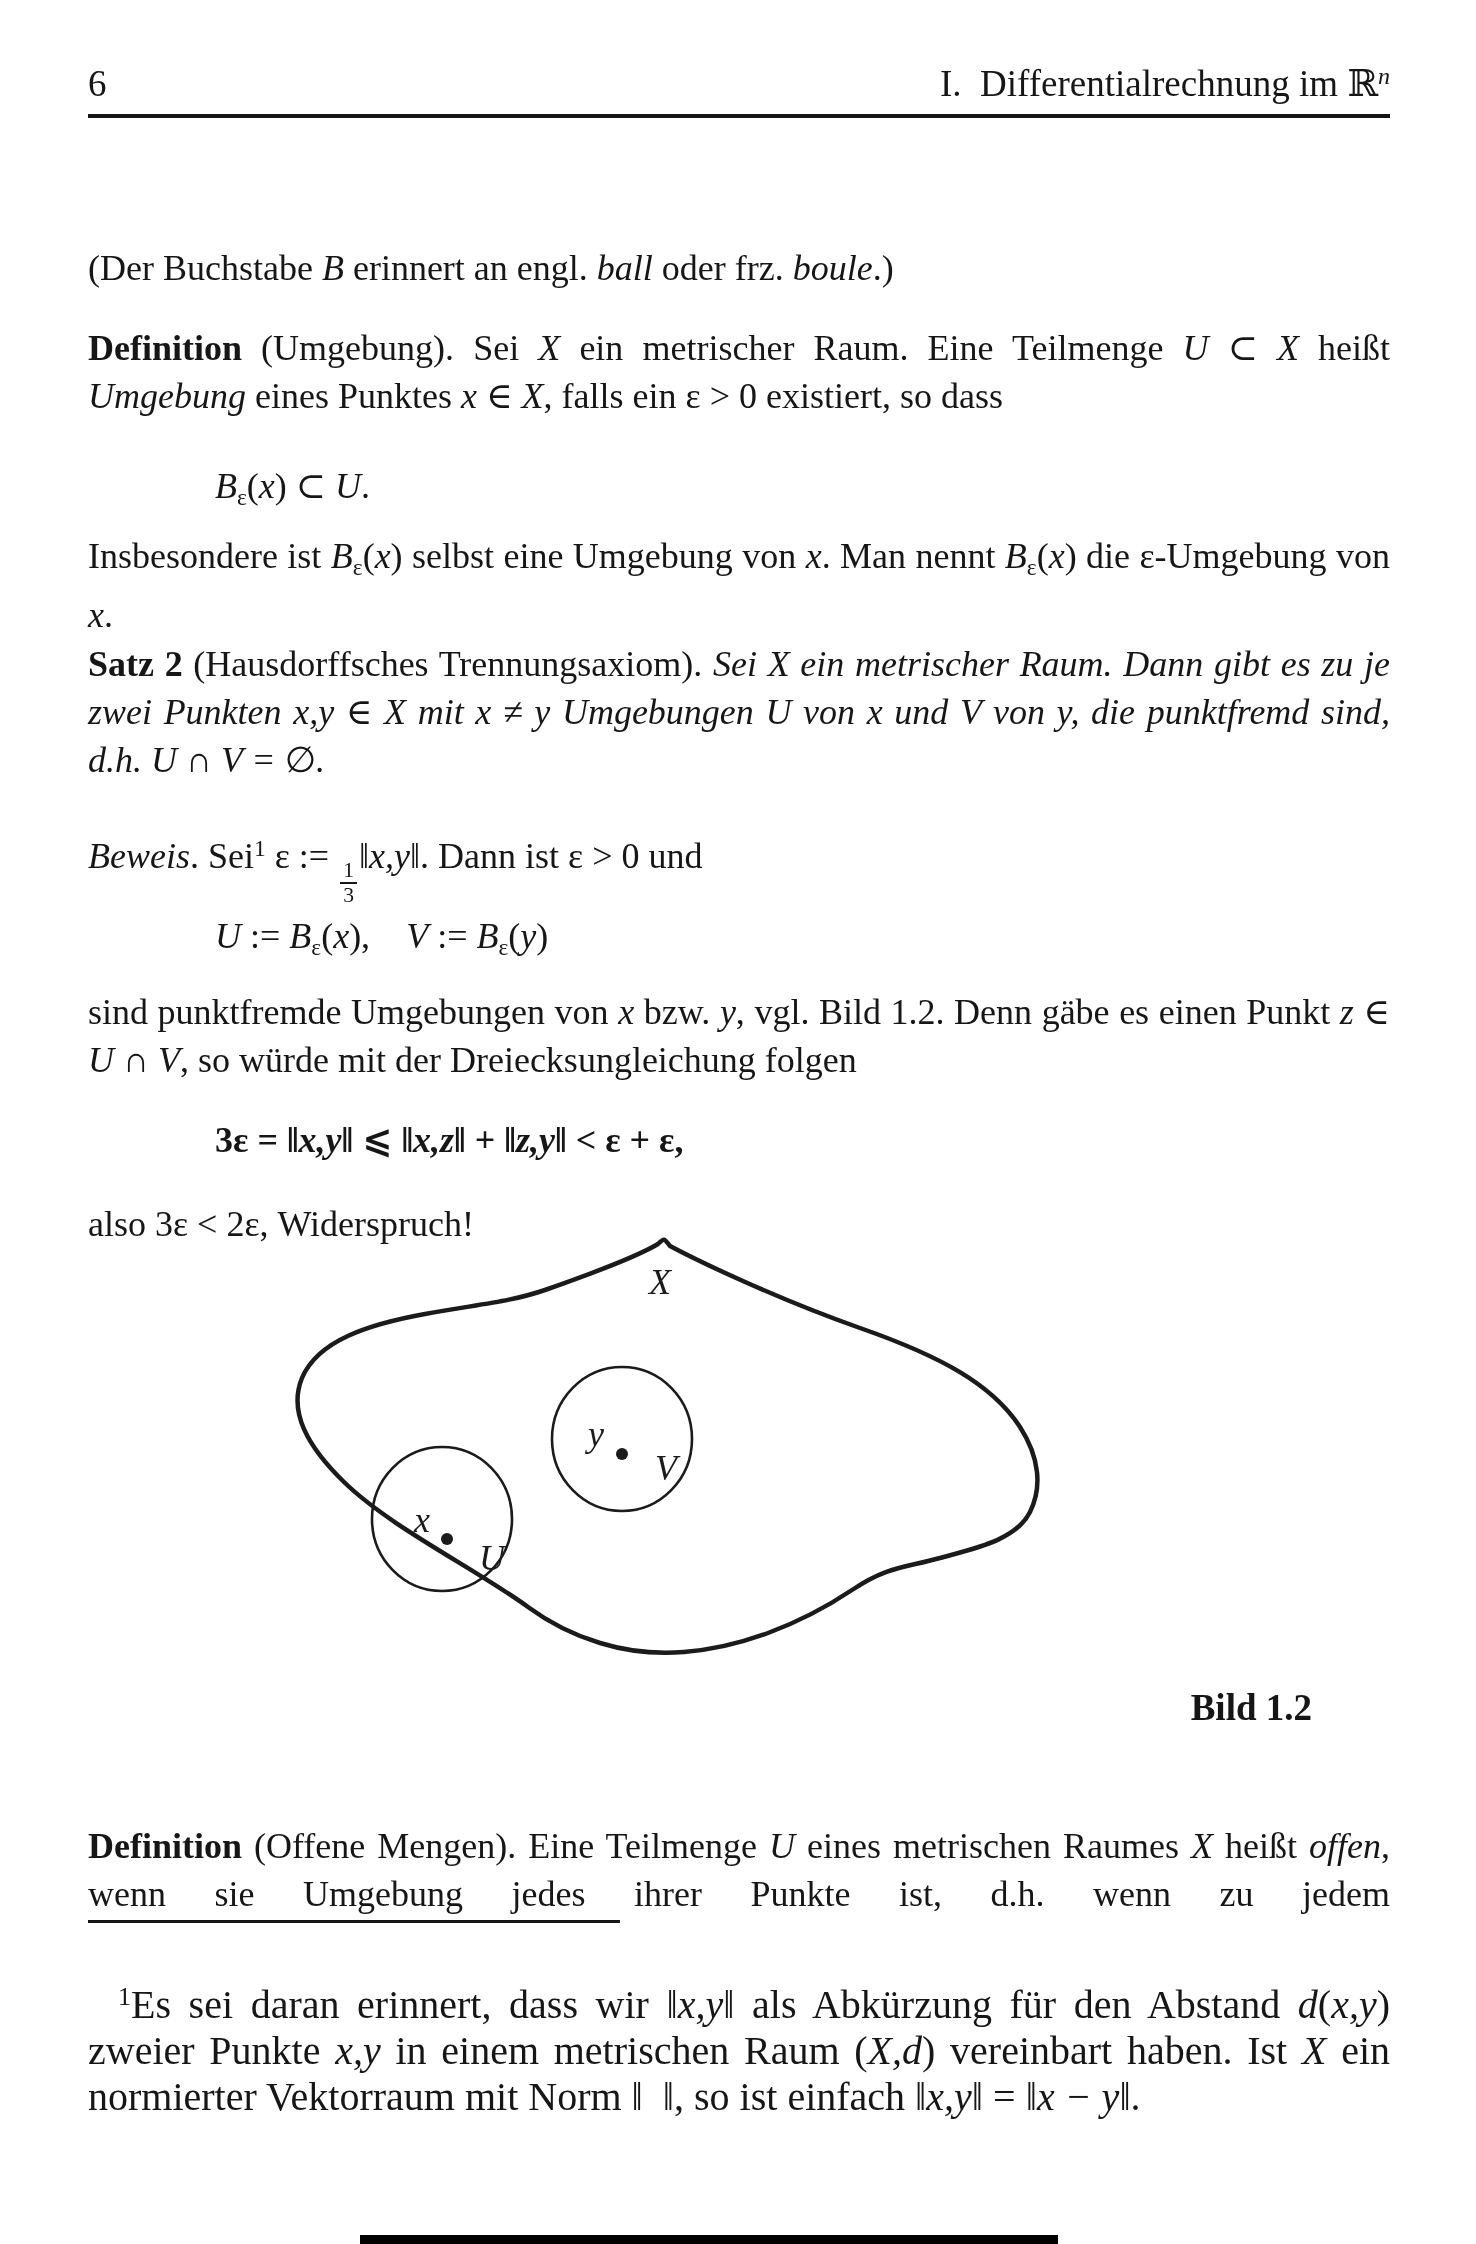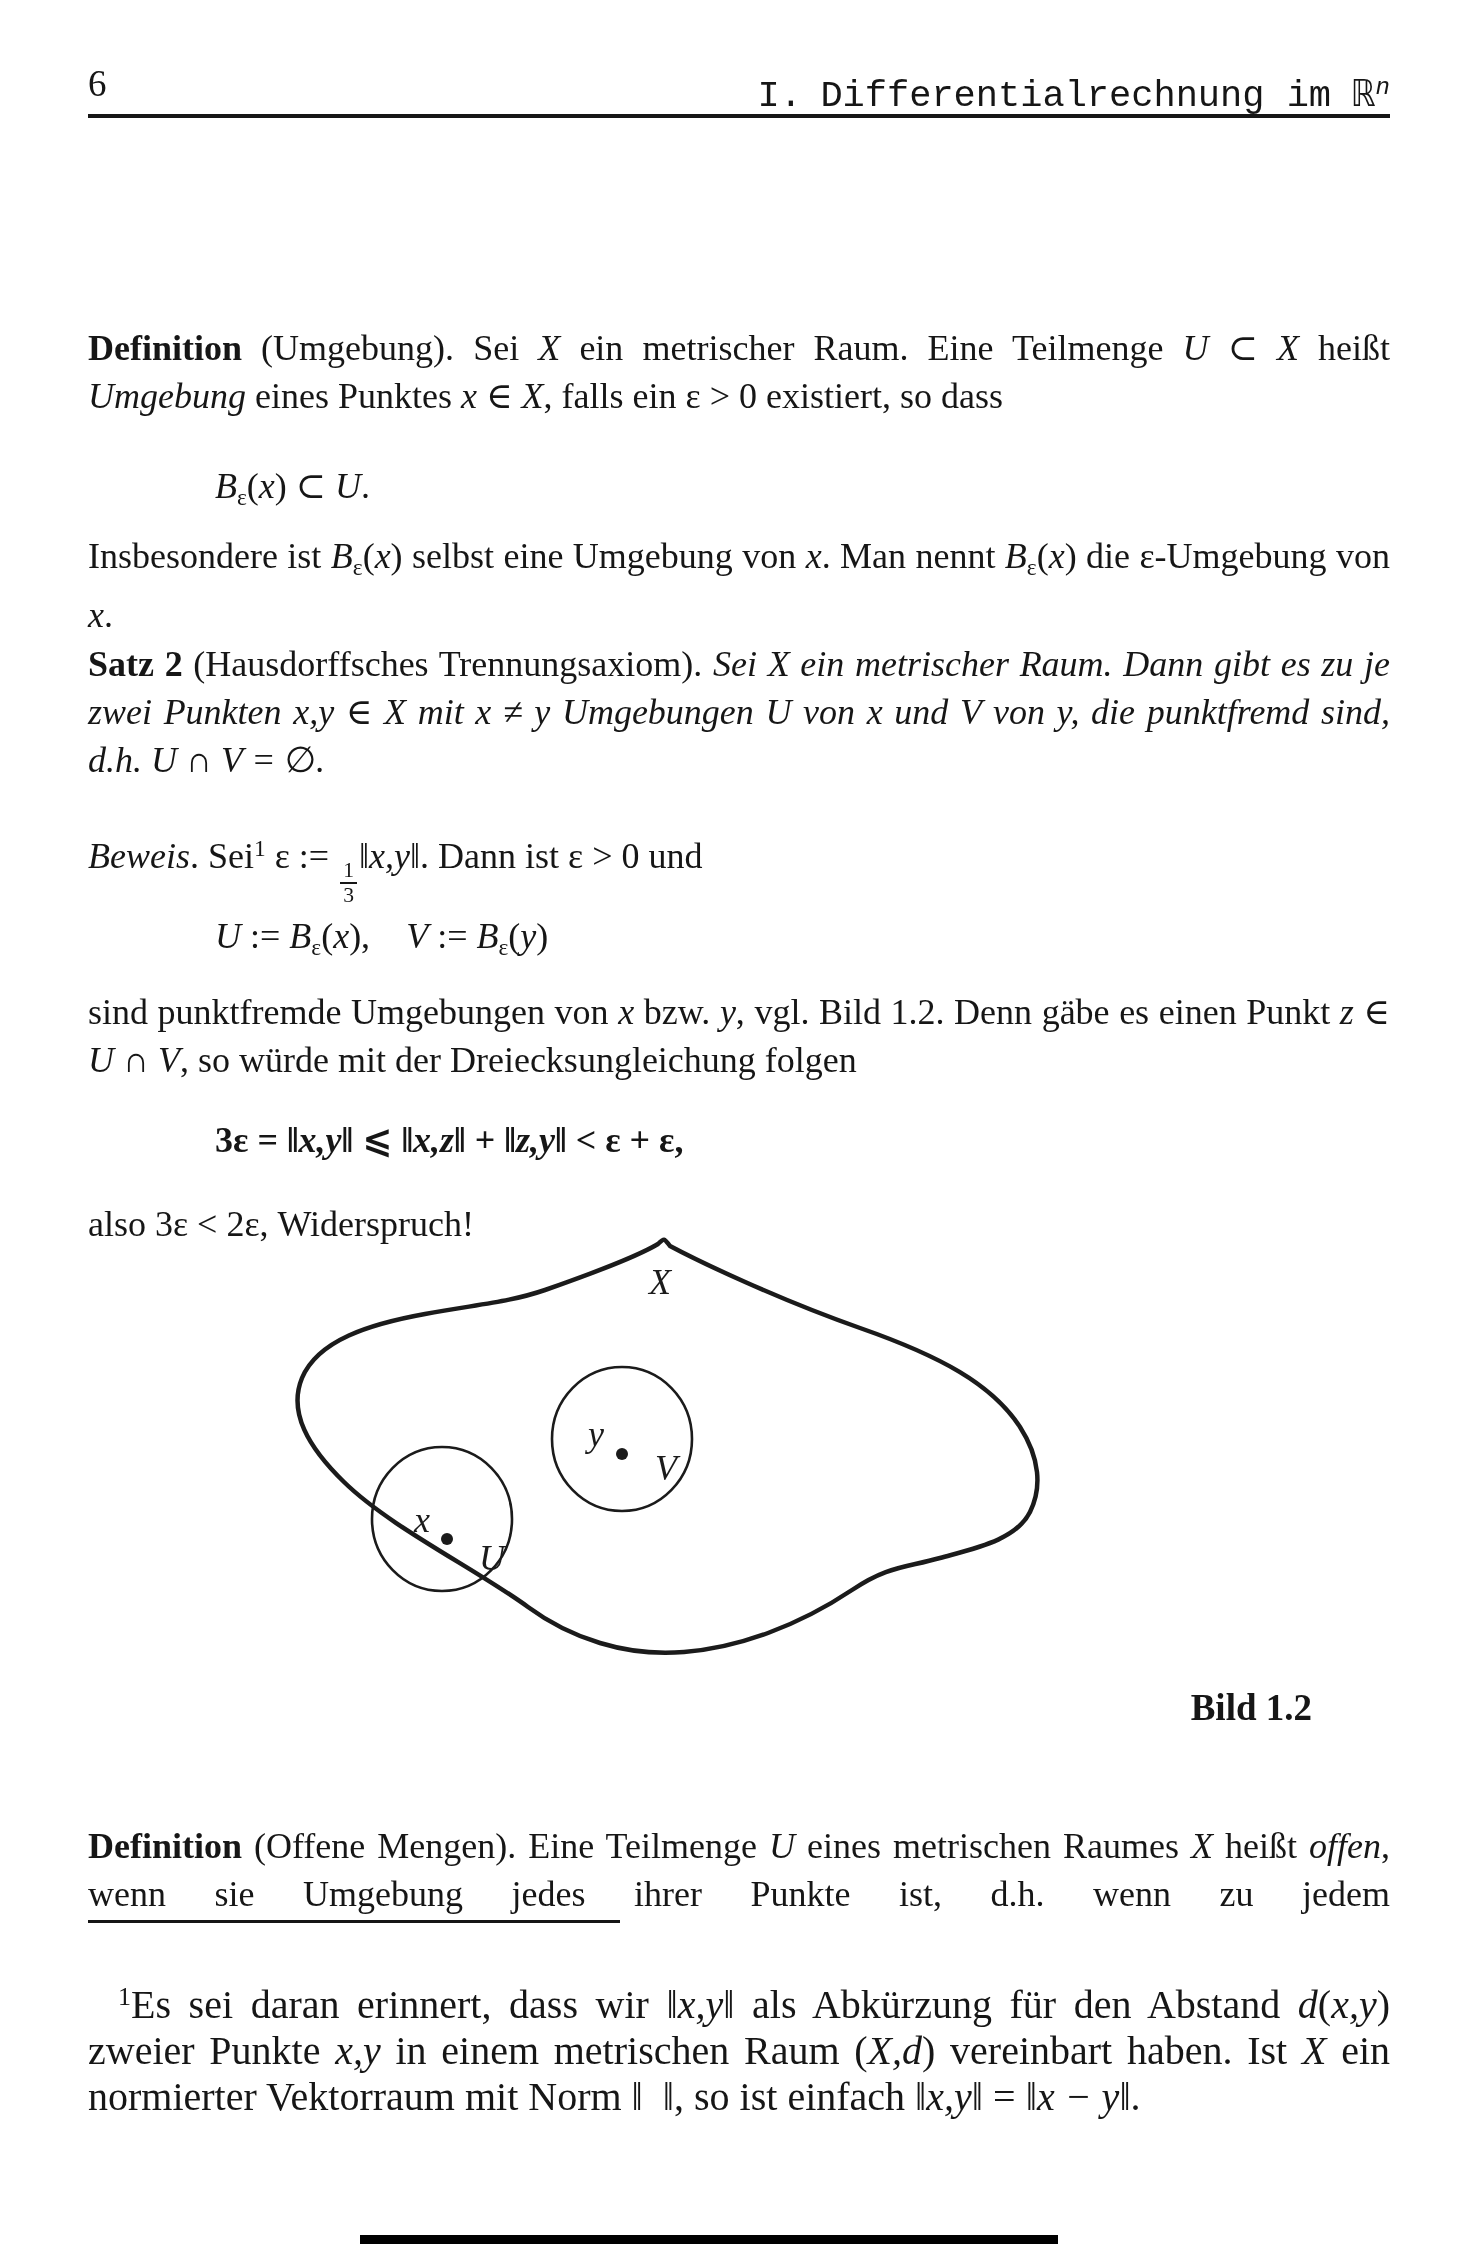--- a/index.html
+++ b/index.html
@@ -25,21 +25,21 @@
   .sb{font-size:0.65em;vertical-align:-0.28em;}
   .sp{font-size:0.65em;vertical-align:0.5em;}
   .frac{
     display:inline-flex;flex-direction:column;align-items:center;
     vertical-align:-0.42em;font-size:0.6em;line-height:1.08;
     margin:0 2px;
   }
   .frac .num{border-bottom:2px solid #161616;padding:0 3px;}
   .frac .den{padding:0 3px;}
   .hdr-num{position:absolute;top:62px;left:88px;font-size:37px;}
-  .hdr-chap{position:absolute;top:72px;right:86px;font-size:37px;font-family:Liberation Mono, monospace;}
+  .hdr-chap{position:absolute;top:62px;right:86px;font-size:37px;}
   .hdr-rule{position:absolute;top:114px;left:88px;width:1302px;height:4px;background:#161616;}
   #p-ball{top:208px;}
   #def1{top:288px;}
   #eq1{top:424px;}
   #insb{top:496px;font-family:Liberation Serif, serif;}
   #satz{top:604px;}
   #beweis{top:788px;}
   #eq2{top:874px;}
   #sind{top:952px;}
   #eq3{top:1078px;font-weight:bold;}
@@ -58,20 +58,21 @@
 </style>
 </head>
 <body>
 
 <div class="page">
 
   <div class="hdr-num">6</div>
   <div class="hdr-chap"><span>I. Differentialrechnung im </span><span>ℝ</span><span class="it sp">n</span></div>
   <div class="hdr-rule"></div>
 
+  <p class="blk" id="p-ball"><span>(Der Buchstabe </span><span class="it">B</span><span> erinnert an engl. </span><span class="it">ball</span><span> oder frz. </span><span class="it">boule</span><span>.)</span></p>
 
   <p class="blk" id="def1"><span class="bd">Definition</span><span> (Umgebung). Sei </span><span class="it">X</span><span> ein metrischer Raum. Eine Teilmenge </span><span class="it">U</span><span> ⊂ </span><span class="it">X</span><span> heißt </span><span class="it">Umgebung</span><span> eines Punktes </span><span class="it">x</span><span> ∈ </span><span class="it">X</span><span>, falls ein ε &gt; 0 existiert, so dass</span></p>
 
   <p class="eq" id="eq1"><span class="it">B</span><span class="sb">ε</span><span>(</span><span class="it">x</span><span>) ⊂ </span><span class="it">U</span><span>.</span></p>
 
   <p class="blk" id="insb"><span>Insbesondere ist </span><span class="it">B</span><span class="sb">ε</span><span>(</span><span class="it">x</span><span>) selbst eine Umgebung von </span><span class="it">x</span><span>. Man nennt </span><span class="it">B</span><span class="sb">ε</span><span>(</span><span class="it">x</span><span>) die ε-Umgebung von </span><span class="it">x</span><span>.</span></p>
 
   <p class="blk" id="satz"><span class="bd">Satz 2</span><span> (Hausdorffsches Trennungsaxiom). </span><span class="it">Sei X ein metrischer Raum. Dann gibt es zu je zwei Punkten x,y ∈ X mit x ≠ y Umgebungen U von x und V von y, die punktfremd sind, d.h. U ∩ V = ∅.</span></p>
 
   <p class="blk" id="beweis"><span class="it">Beweis</span><span>. Sei</span><span class="sp">1</span><span> ε := </span><span class="frac">

